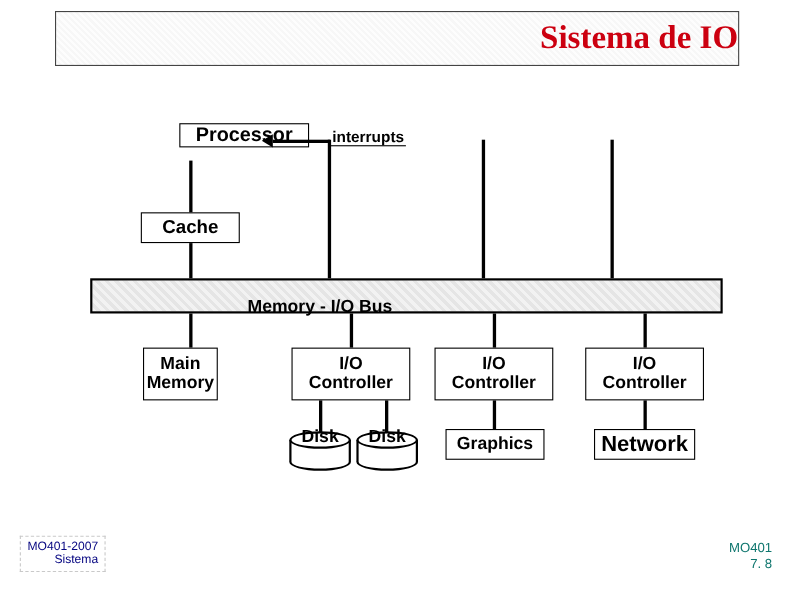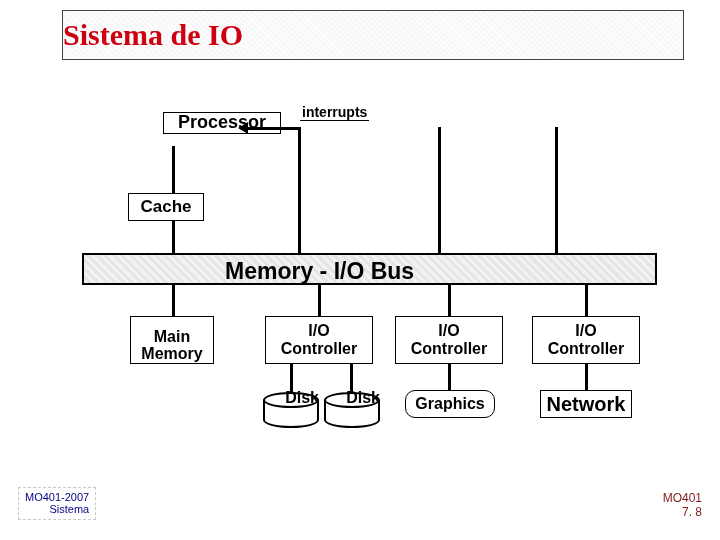--- a/index.html
+++ b/index.html
@@ -7,29 +7,29 @@
     padding: 0;
     width: 720px;
     height: 540px;
     background: #ffffff;
     font-family: Arial, Helvetica, sans-serif;
     position: relative;
     overflow: hidden;
   }
   .title-box {
     position: absolute;
-    left: 62px;
+    left: 50px;
     top: 10px;
     width: 620px;
     height: 48px;
     border: 1px solid #444;
     background: repeating-linear-gradient(45deg, #fdfdfd, #fdfdfd 2px, #f7f7f7 2px, #f7f7f7 4px);
     display: flex;
     align-items: center;
-    justify-content: flex-start;
+    justify-content: flex-end;
   }
   .title-text {
     font-family: "Comic Sans MS", "Comic Sans", cursive;
     color: #cc0010;
     font-size: 30px;
     font-weight: bold;
   }
   .lbl {
     position: absolute;
     background: #fff;
@@ -40,20 +40,21 @@
     justify-content: center;
     text-align: center;
     line-height: 1.1;
     box-sizing: border-box;
   }
   .plain-lbl {
     position: absolute;
     font-weight: bold;
     text-align: center;
     line-height: 1.1;
+    margin-top: 12px;
   }
   .bus {
     position: absolute;
     background: repeating-linear-gradient(45deg, #f2f2f2, #f2f2f2 3px, #e5e5e5 3px, #e5e5e5 6px);
     border: 2px solid #000;
     box-sizing: border-box;
   }
   .line-h {
     position: absolute;
     height: 3px;
@@ -100,42 +101,42 @@
     width: 56px; bottom: 8px;
     border-left: 2px solid #000;
     border-right: 2px solid #000;
     background: #fff;
     z-index: 2;
     box-sizing: border-box;
   }
   .disk .disk-lbl {
     position: absolute;
     top: -3px; left: 0; width: 56px;
-    text-align: right;
+    text-align: center;
     font-weight: bold;
     font-size: 16px;
     z-index: 5;
   }
   .footer-left {
     position: absolute;
     left: 18px;
     bottom: 20px;
     font-size: 11px;
     color: #040480;
     border: 1px dashed #c9c9c9;
     padding: 3px 6px;
     text-align: right;
     line-height: 1.15;
   }
   .footer-right {
     position: absolute;
     right: 18px;
     bottom: 20px;
     font-size: 12px;
-    color: #7f1d1d;
+    color: #0f766e;
     text-align: right;
     line-height: 1.15;
   }
 </style>
 </head>
 <body>
 
 <div class="title-box">
   <span class="title-text">Sistema de IO</span>
 </div>
@@ -146,37 +147,37 @@
 
 <div class="plain-lbl" style="left:300px; top:105px; font-size:14px; border-bottom:1px solid #000; padding:0 2px;">interrupts</div>
 
 <div class="line-h" style="left:248px; top:127px; width:52px;"></div>
 <div class="arrow-left" style="left:238px; top:122px;"></div>
 
 <div class="line-v" style="left:298px; top:127px; height:126px;"></div>
 <div class="line-v" style="left:438px; top:127px; height:126px;"></div>
 <div class="line-v" style="left:555px; top:127px; height:126px;"></div>
 
-<div class="lbl" style="left:128px; top:193px; width:76px; height:28px; font-size:17px;">
+<div class="lbl" style="left:128px; top:193px; width:90px; height:28px; font-size:17px;">
   <span>Cache</span>
 </div>
 
 <div class="line-v" style="left:172px; top:146px; height:47px;"></div>
 
 <div class="line-v" style="left:172px; top:221px; height:32px;"></div>
 
 <div class="bus" style="left:82px; top:253px; width:575px; height:32px;"></div>
-<div class="plain-lbl" style="left:225px; top:259px; font-size:23px;">Memory - I/O Bus</div>
+<div class="plain-lbl" style="left:225px; top:259px; font-size:16px;">Memory - I/O Bus</div>
 
 <div class="line-v" style="left:172px; top:285px; height:32px;"></div>
 <div class="line-v" style="left:318px; top:285px; height:32px;"></div>
 <div class="line-v" style="left:448px; top:285px; height:32px;"></div>
 <div class="line-v" style="left:585px; top:285px; height:32px;"></div>
 
-<div class="lbl" style="left:130px; top:316px; width:84px; height:48px; font-size:16px; white-space:pre;align-items:flex-end;">
+<div class="lbl" style="left:130px; top:316px; width:68px; height:48px; font-size:16px; white-space:pre;">
   <span>Main
 Memory</span>
 </div>
 
 <div class="lbl" style="left:265px; top:316px; width:108px; height:48px; font-size:16px; white-space:pre;">
   <span>I/O
 Controller</span>
 </div>
 
 <div class="lbl" style="left:395px; top:316px; width:108px; height:48px; font-size:16px; white-space:pre;">
@@ -200,21 +201,21 @@
   <div class="disk-top"></div>
   <div class="disk-lbl">Disk</div>
 </div>
 <div class="disk" style="left:324px; top:392px; height:36px;">
   <div class="disk-bot"></div>
   <div class="disk-body"></div>
   <div class="disk-top"></div>
   <div class="disk-lbl">Disk</div>
 </div>
 
-<div class="lbl" style="left:405px; top:390px; width:90px; height:28px; font-size:16px;border-radius:10px;">
+<div class="lbl" style="left:405px; top:390px; width:90px; height:28px; font-size:16px;">
   <span>Graphics</span>
 </div>
 
 <div class="lbl" style="left:540px; top:390px; width:92px; height:28px; font-size:20px;">
   <span>Network</span>
 </div>
 
 <div class="footer-left">
   <div>MO401-2007</div>
   <div>Sistema</div>

